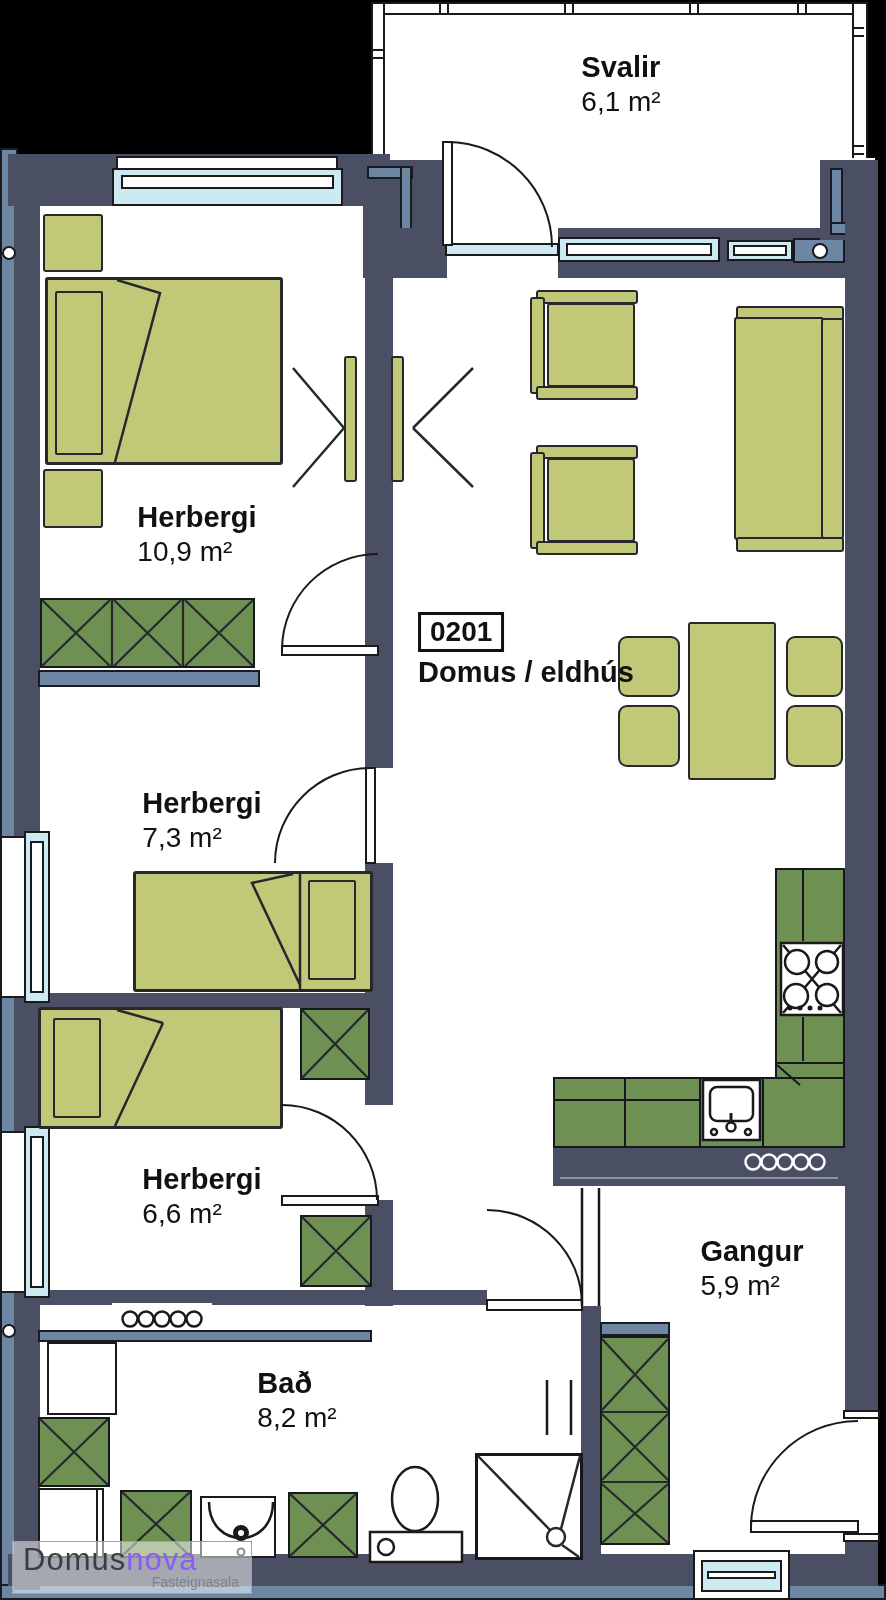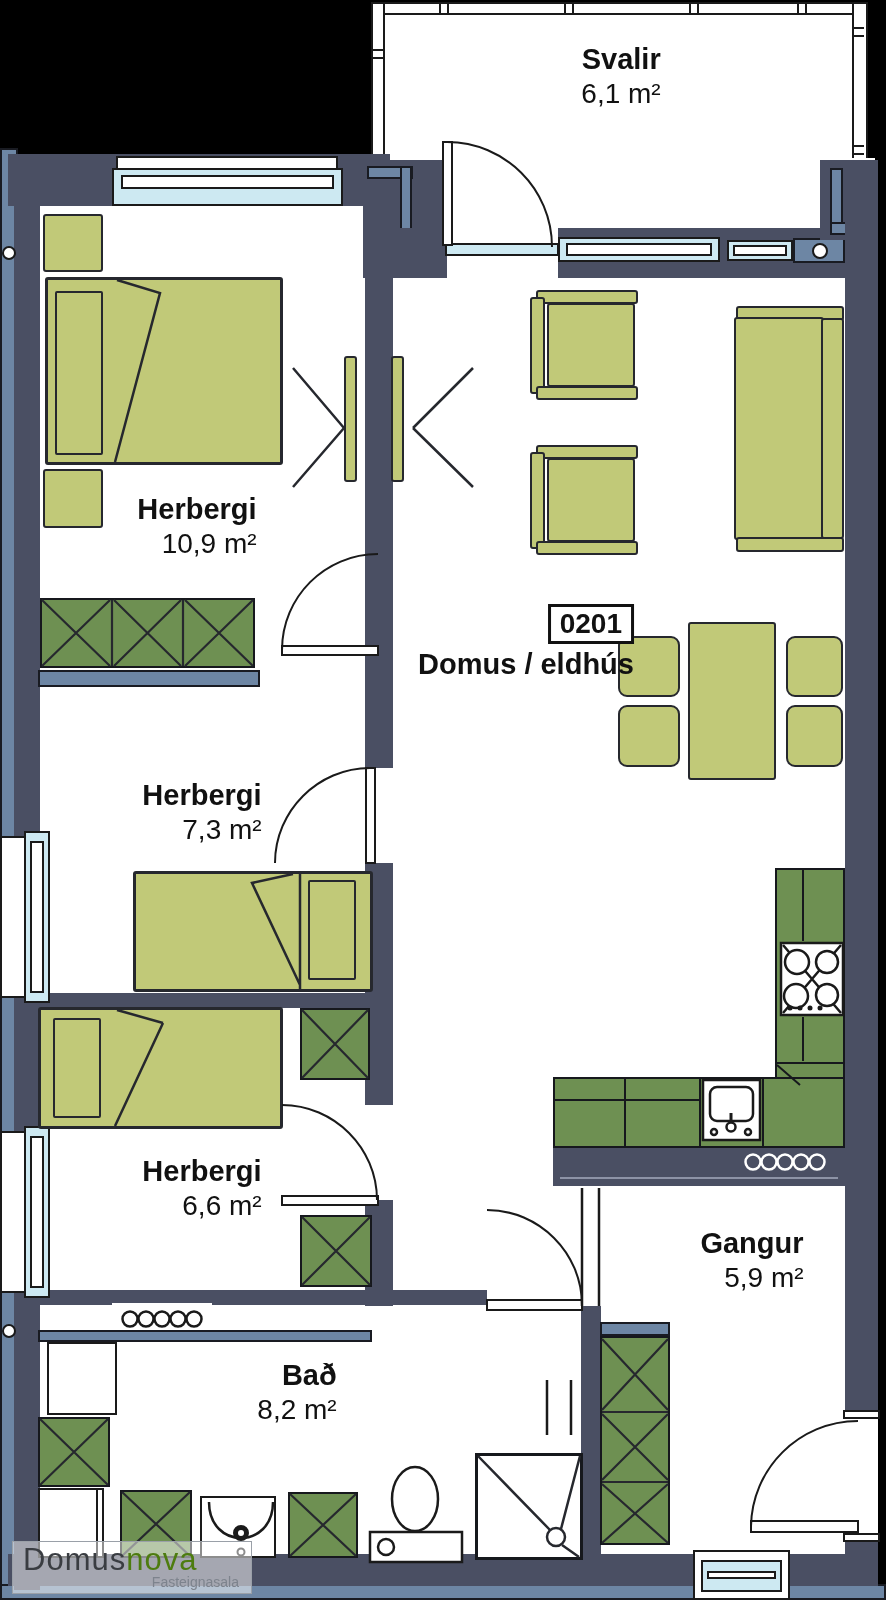--- a/index.html
+++ b/index.html
@@ -8,28 +8,28 @@
   .a{position:absolute;box-sizing:border-box;}
   .wd{background:#4a4f63;}
   .wb{background:#6d86a4;border:2px solid #191b22;}
   .wh{background:#fff;border:2px solid #1a1a1a;}
   .gl{background:#cde9f2;border:2px solid #1a1a1a;}
   .fl{background:#fff;}
   .ol{background:#c1c978;border:3px solid #26282e;border-radius:3px;}
   .ol2{background:#c1c978;border:2px solid #26282e;border-radius:3px;}
   .in{border:2px solid #26282e;border-radius:2px;background:transparent;}
   .gr{background:#6e9052;border:2px solid #16181d;}
-  .lbl{position:absolute;transform:translateX(-50%);text-align:right;color:#111;white-space:nowrap;}
+  .lbl{position:absolute;transform:translateX(-50%);text-align:left;color:#111;white-space:nowrap;margin-top:8px;}
   .lbl .nm{display:block;font-size:29px;font-weight:bold;line-height:35px;}
   .lbl .ar{display:block;font-size:28px;font-weight:normal;line-height:34px;}
   .badge{display:inline-block;border:3px solid #111;padding:0 9px;font-size:28px;font-weight:bold;line-height:34px;margin-bottom:3px;background:#fff;}
   #logo{position:absolute;left:12px;top:1541px;width:238px;height:51px;background:rgba(255,255,255,.5);
         border:1px solid #9aa0a8;}
   #logo .l1{position:absolute;left:10px;top:0px;font-size:31px;line-height:36px;letter-spacing:1px;color:#3a3d42;}
-  #logo .l1 .nova{color:#4d7c0f;}
+  #logo .l1 .nova{color:#8b5cf6;}
   #logo .l2{position:absolute;right:12px;top:32px;font-size:14px;line-height:16px;color:#7d838d;}
   svg{position:absolute;left:0;top:0;pointer-events:none;}
 </style>
 </head>
 <body>
 
 <div id="canvas">
 
   <div class="a fl" style="left:373px;top:2px;width:493px;height:228px;"></div>
   <div class="a wh" style="left:371px;top:2px;width:497px;height:13px;"></div>

